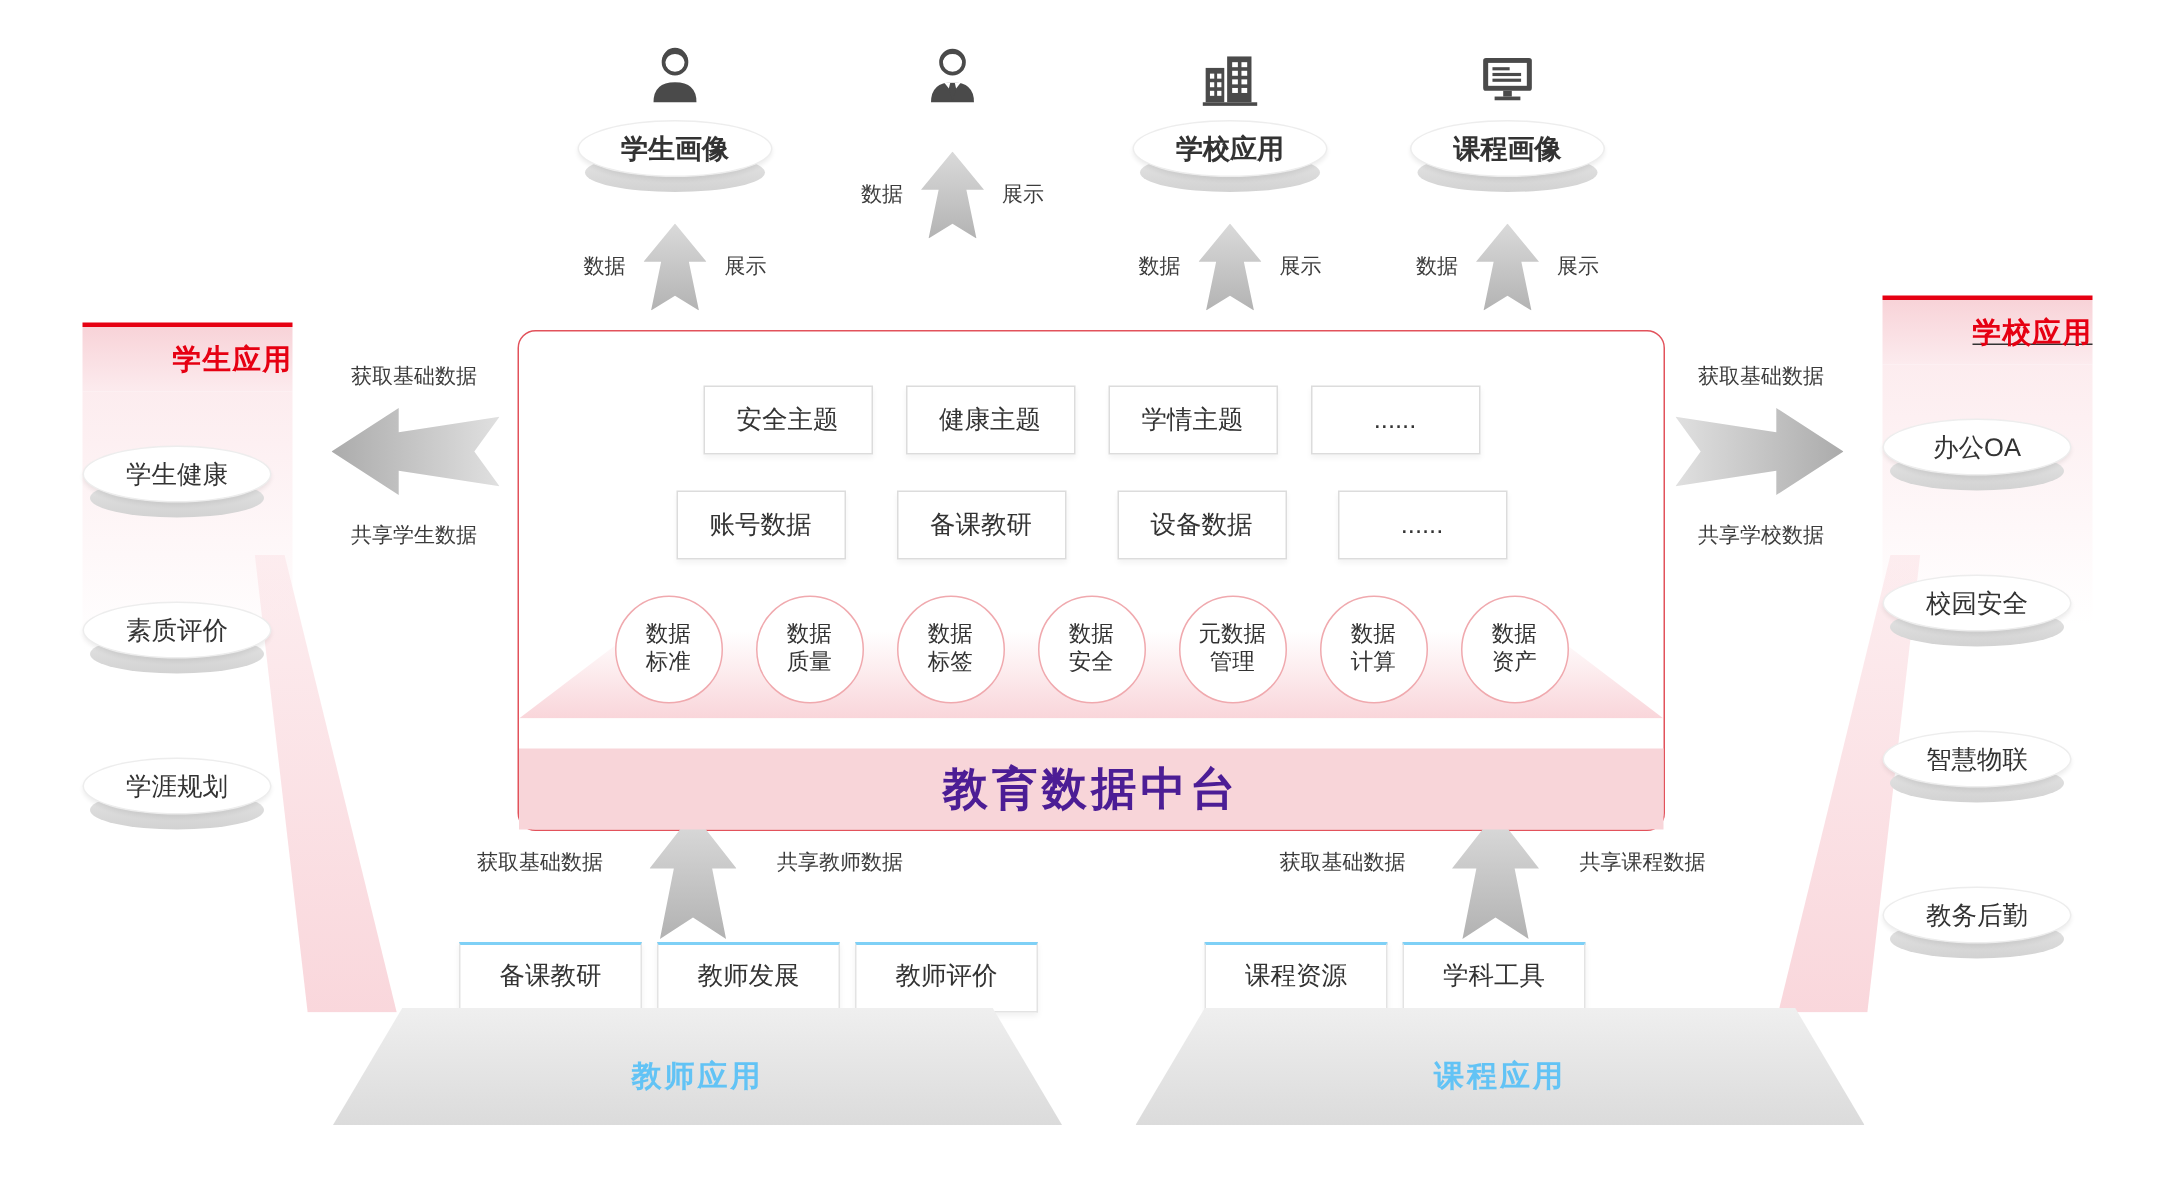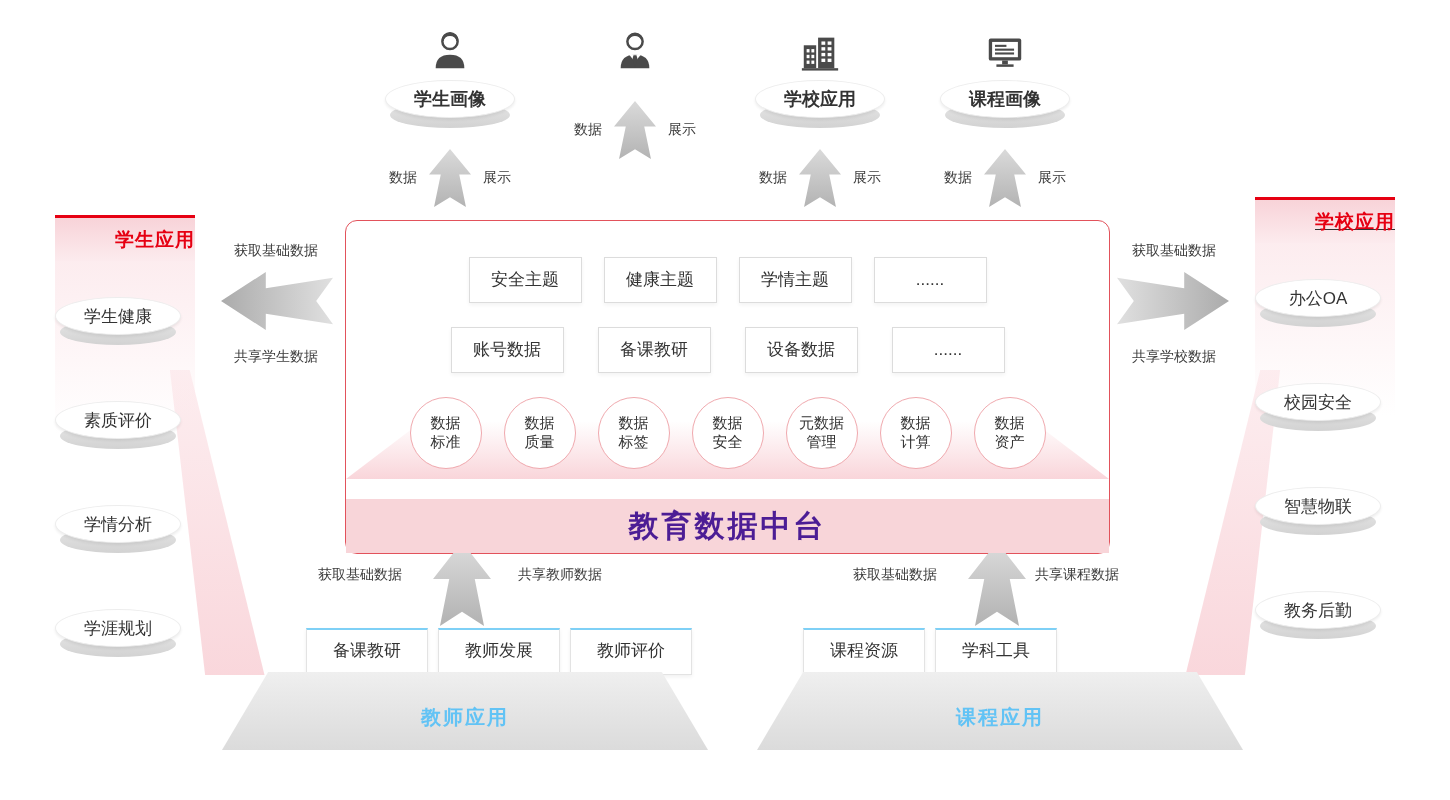--- a/index.html
+++ b/index.html
@@ -260,26 +260,20 @@
       </div>
       <div class="disc">
         <div class="base"></div>
         <div class="topface">
             <span>素质评价</span>
           </div>
       </div>
       <div class="disc">
         <div class="base"></div>
         <div class="topface">
-            <span>学情分析</span>
-          </div>
-      </div>
-      <div class="disc">
-        <div class="base"></div>
-        <div class="topface">
             <span>学涯规划</span>
           </div>
       </div>
     </div>
   </div>
 
   <div class="abs flow-label" style="left:215px; top:242px; width:122px; text-align:center;">获取基础数据</div>
   <div class="abs arrow-left-lg" style="left:221px; top:272px;"></div>
   <div class="abs flow-label" style="left:215px; top:348px; width:122px; text-align:center;">共享学生数据</div>
 
@@ -327,21 +321,21 @@
     <div class="app-cell">备课教研</div>
     <div class="app-cell">教师发展</div>
     <div class="app-cell">教师评价</div>
   </div>
   <div class="abs platform" style="left:222px; top:672px;">
     <span>教师应用</span>
   </div>
 
   <div class="abs flow-label" style="left:835px; top:566px; width:120px; text-align:center;">获取基础数据</div>
   <div class="abs arrow-up-lg" style="left:968px; top:542px;"></div>
-  <div class="abs flow-label" style="left:1035px; top:566px; width:120px; text-align:left;">共享课程数据</div>
+  <div class="abs flow-label" style="left:1035px; top:566px; width:120px; text-align:center;">共享课程数据</div>
 
   <div class="abs cells-row" style="left:803px; top:628px;">
     <div class="app-cell">课程资源</div>
     <div class="app-cell">学科工具</div>
   </div>
   <div class="abs platform" style="left:757px; top:672px;">
     <span>课程应用</span>
   </div>
 
 </div>

